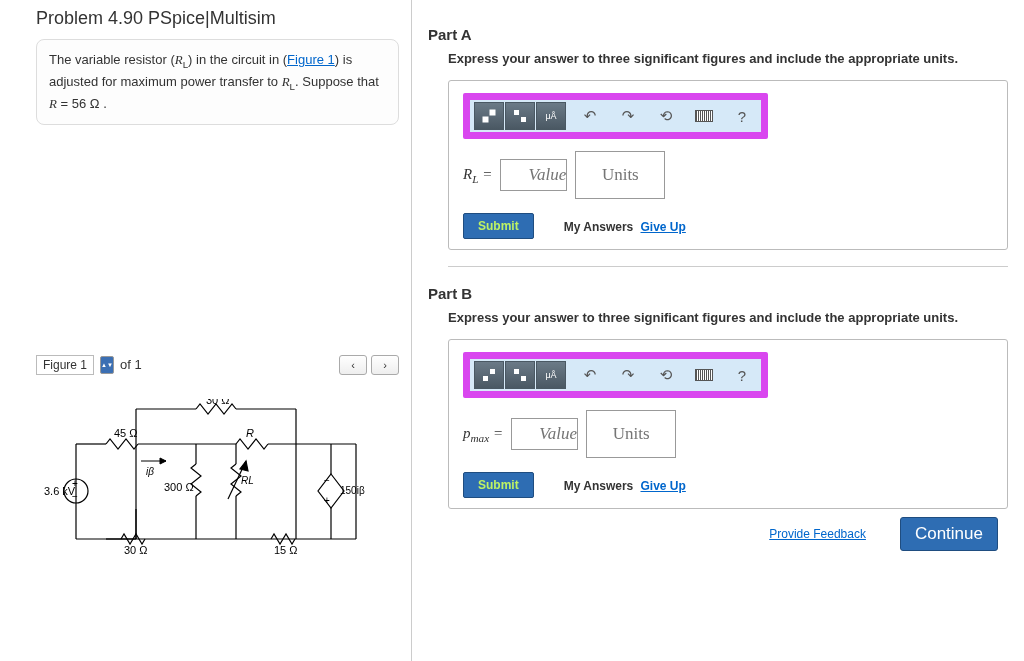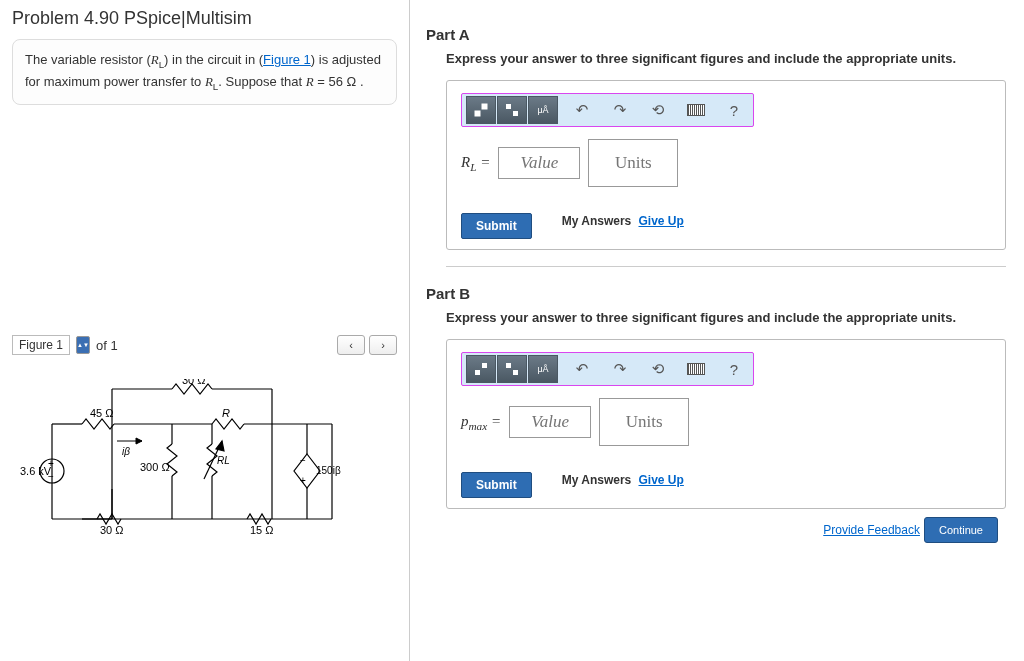--- a/index.html
+++ b/index.html
@@ -1,51 +1,51 @@
 <!DOCTYPE html>
 <html><head>
 <meta charset="utf-8">
 <style>
   * { box-sizing: border-box; margin: 0; padding: 0; }
   body { font-family: Arial, Helvetica, sans-serif; font-size: 13px; color: #333; background: #fff; width: 1024px; height: 661px; overflow: hidden; }
-  .container { display: flex; height: 100%; }
+  .container { display: flex; height: 100%; padding-left: 24px; }
   .left-panel { width: 410px; padding: 8px 12px; border-right: 1px solid #ccc; }
   .right-panel { flex: 1; padding: 8px 16px; }
   .problem-title { font-size: 18px; color: #333; margin-bottom: 10px; font-weight: normal; }
   .problem-box { border: 1px solid #ddd; background: #fdfdfd; padding: 10px 12px; line-height: 1.5; border-radius: 8px; margin-bottom: 20px; }
   .problem-box a { color: #0066cc; text-decoration: underline; }
   .italic { font-style: italic; font-family: 'Times New Roman', serif; }
   .sub { vertical-align: sub; font-size: 0.75em; }
   .figure-bar { display: flex; align-items: center; gap: 6px; margin-top: 230px; margin-bottom: 14px; }
   .fig-label-box { border: 1px solid #bbb; padding: 2px 6px; font-size: 12px; background:#fff; }
   .spinner { display:inline-flex; flex-direction:column; border:1px solid #999; background:#3b6fb3; color:#fff; width:14px; height:18px; font-size:6px; align-items:center; justify-content:space-around; border-radius:2px;}
   .nav-btns { margin-left:auto; display:flex; gap:4px; }
   .nav-btn { width:28px; height:20px; border:1px solid #aaa; background:linear-gradient(#fff,#eee); border-radius:3px; font-size:11px; display:flex; align-items:center; justify-content:center; cursor:pointer;}
   .circuit { margin: 10px auto; width: 340px; }
   .part-title { font-size: 15px; font-weight: bold; margin: 18px 0 8px 0; }
   .prompt { margin-left: 20px; margin-bottom: 10px; font-size: 13px; }
   .emph { font-weight: bold; margin-left: 20px; margin-bottom: 14px; display:block; }
   .answer-box { border: 1px solid #bbb; border-radius: 3px; margin-left: 20px; padding: 12px 14px 10px 14px; width: 560px; }
-  .toolbar { background: #d6e9f8; border:1px solid #d946ef; display:inline-flex; align-items:center; padding:2px 4px; gap:2px; margin-bottom:12px; border-radius:2px;}
+  .toolbar { background: #d6e9f8; border:7px solid #d946ef; display:inline-flex; align-items:center; padding:2px 4px; gap:2px; margin-bottom:12px; border-radius:2px;}
   .tool-group { display:flex; }
   .tool-btn { width:30px; height:28px; border:1px solid #bfc8ce; background:linear-gradient(#fdfdfd,#e8e8e8); margin-right:1px; display:flex; align-items:center; justify-content:center; font-size:12px; }
   .tool-btn.dark { background:linear-gradient(#6b7a87,#4a5863); color:#fff; border-color:#4a5863;}
   .tool-icon-btn { width:30px; height:28px; display:flex; align-items:center; justify-content:center; font-size:15px; color:#555; margin-left:6px; cursor:pointer;}
   .answer-row { display:flex; align-items:center; gap:8px; margin-bottom:14px; }
   .var-label { font-style: italic; font-family:'Times New Roman',serif; font-size:15px;}
-  .val-input { width:82px; height:32px; border:1px solid #999; text-align:center; font-style:italic; font-family:'Times New Roman',serif; font-size:17px; color:#888; }
+  .val-input { width:67px; height:32px; border:1px solid #999; text-align:right; font-style:italic; font-family:'Times New Roman',serif; font-size:17px; color:#888; }
   .unit-input { width:90px; height:48px; border:1px solid #999; text-align:center; font-family:'Times New Roman',serif; font-size:17px; color:#888; }
   .submit-row { display:flex; align-items:center; gap:30px; }
-  .submit-btn { background:#2e6db3; color:#ffffff; border:1px solid #1f4d80; padding:5px 14px; font-weight:bold; font-size:12px; border-radius:2px; cursor:pointer;margin-top:12px;}
+  .submit-btn { background:#2e6db3; color:#bef264; border:1px solid #1f4d80; padding:5px 14px; font-weight:bold; font-size:12px; border-radius:2px; cursor:pointer;}
   .my-answers { font-weight:bold; font-size:12px; }
   .giveup { color:#0066cc; text-decoration:underline; font-size:12px; cursor:pointer; font-weight:bold;}
   .divider { border:none; border-top:1px solid #ccc; margin:16px 0 4px 20px; width:560px; }
-  .footer-row { display:flex; justify-content:flex-end; align-items:center; gap:4px; margin-top:8px; padding-right:10px;}
+  .footer-row { display:flex; justify-content:flex-end; align-items:center; gap:34px; margin-top:8px; padding-right:10px;}
   .feedback-link { color:#0066cc; text-decoration:underline; font-size:12px; cursor:pointer;}
-  .continue-btn { background:#2e6db3; color:#fff; border:1px solid #1f4d80; padding:6px 14px; font-size:11px; border-radius:3px; cursor:pointer;}
+  .continue-btn { background:#2e6db3; color:#fff; border:1px solid #1f4d80; padding:6px 14px; font-size:17px; border-radius:3px; cursor:pointer;}
   .keyb-icon{ border:1px solid #555; width:18px; height:12px; display:inline-block; background:repeating-linear-gradient(90deg,#555 0 1px,#fff 1px 2px);}
 </style>
 </head>
 <body>
 
 <div class="container">
 
   <div class="left-panel">
     <div class="problem-title">Problem 4.90 PSpice|Multisim</div>
     <div class="problem-box">

